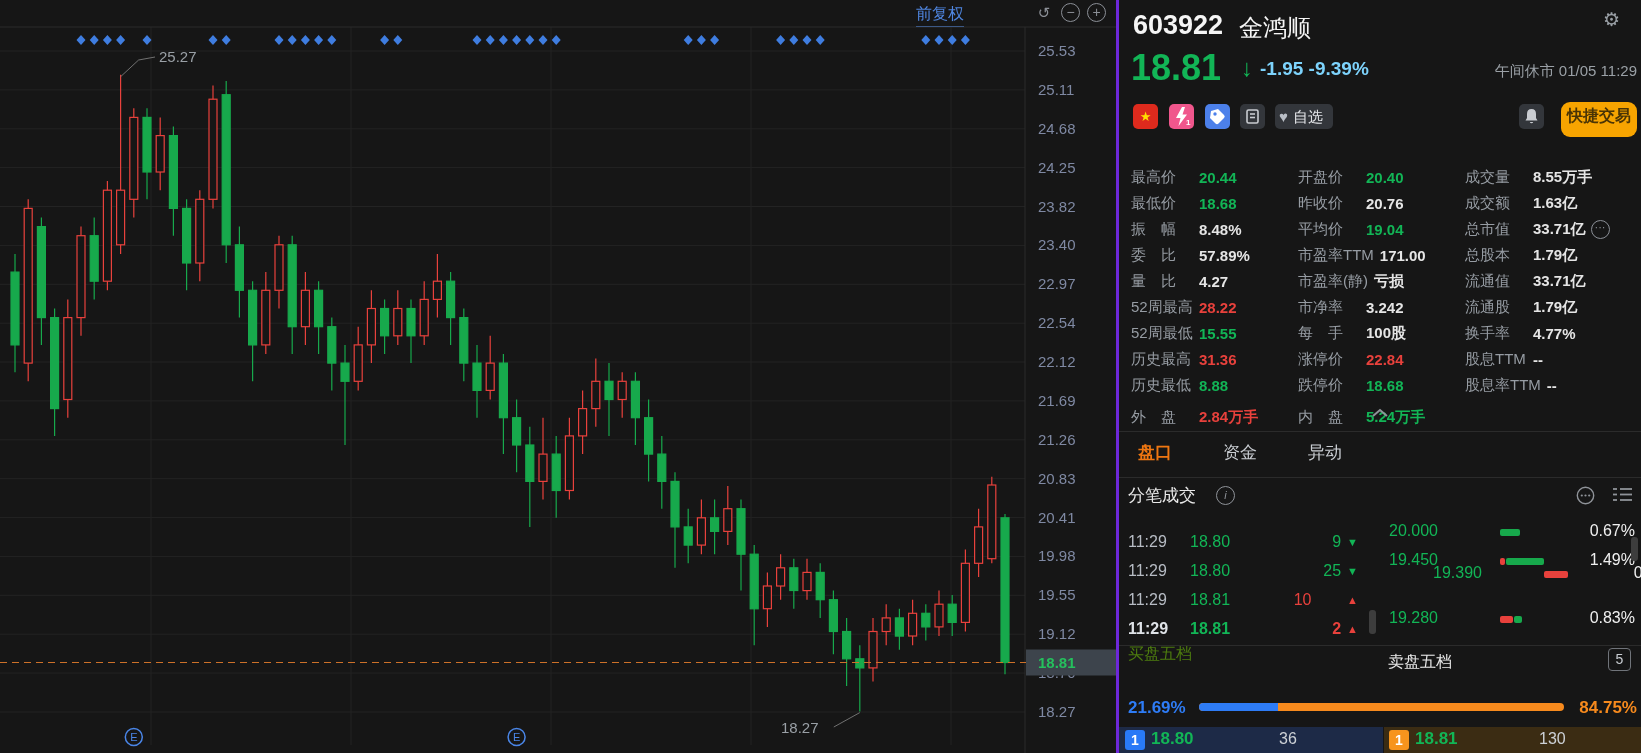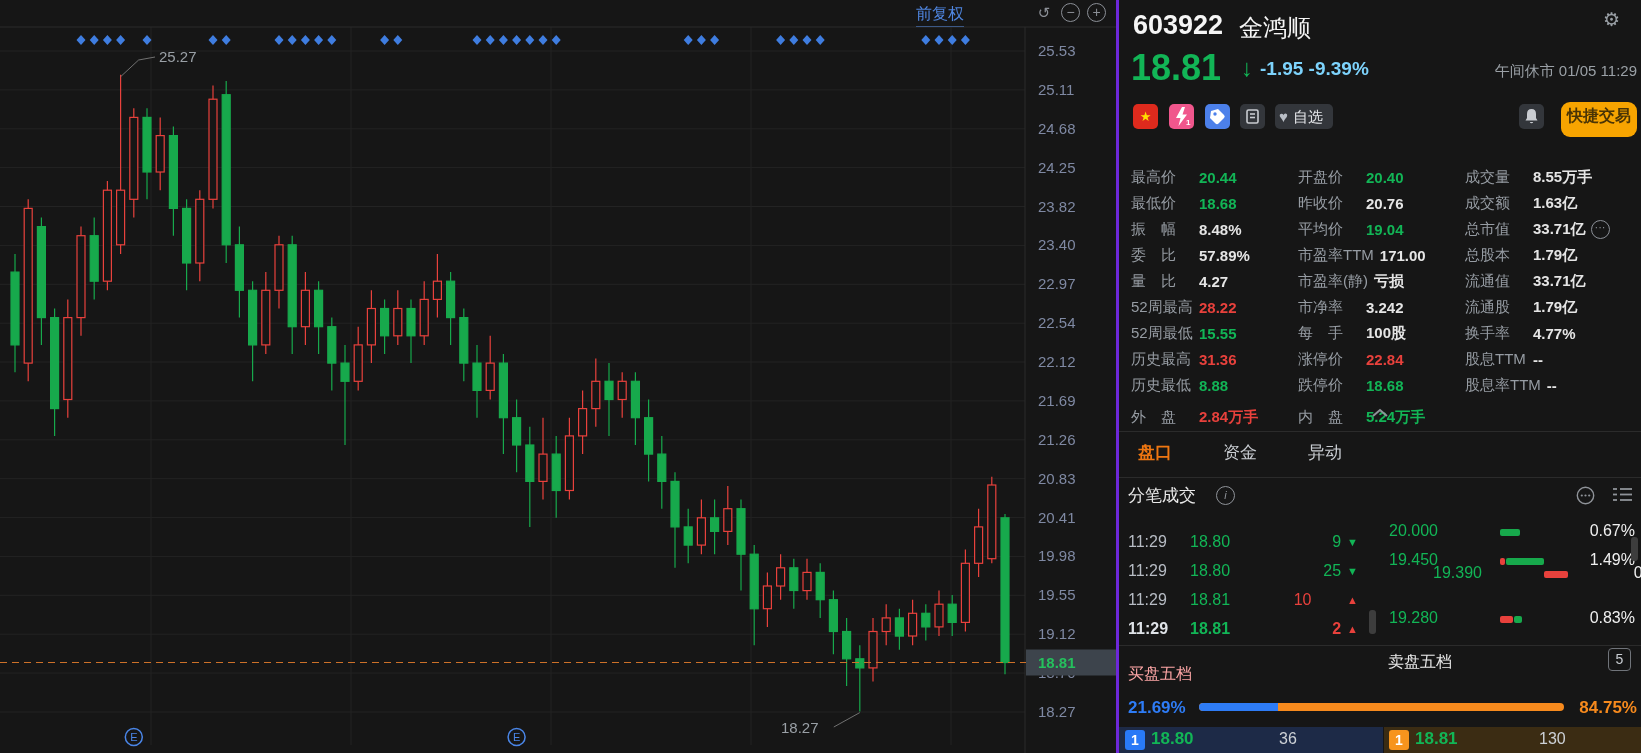--- a/index.html
+++ b/index.html
@@ -47,21 +47,21 @@
   
   #tape-title{left:9px;top:484px;font-size:17px;color:#e9e9e9;}
   #info-ico{left:97px;top:486px;width:17px;height:17px;border:1px solid #8f9399;border-radius:50%;
             color:#8f9399;font-size:11px;line-height:16px;text-align:center;font-style:italic;cursor:pointer;}
   .hdr-ico{top:486px;color:#8f9399;cursor:pointer;}
   .trow{position:absolute;height:29px;display:flex;align-items:center;font-size:16px;}
   .tri{font-size:11px;margin-left:6px;}
   .thumb{position:absolute;width:7px;border-radius:3px;background:#3d3d3d;}
   .pbar{height:7px;border-radius:2px;display:inline-block;}
   
-  #bid5{left:9px;top:664px;font-size:16px;color:#fca5a5;}
+  #bid5{left:9px;top:644px;font-size:16px;color:#4d7c0f;}
   #ask5{left:269px;top:652px;font-size:16px;color:#e9e9e9;}
   #lvl-badge{left:489px;top:648px;width:21px;height:21px;border:1px solid #70747a;border-radius:4px;
              color:#c9cdd2;font-size:14px;text-align:center;line-height:21px;cursor:pointer;}
   #bid-pct{left:9px;top:698px;font-size:17px;font-weight:700;color:#2e7cf6;}
   #ask-pct{right:7px;top:698px;font-size:17px;font-weight:700;color:#f78a1d;}
   #ratio-bar{left:80px;top:703px;width:365px;height:8px;border-radius:4px;background:#f78a1d;overflow:hidden;}
   #ratio-blue{height:8px;background:#2e7cf6;}
   #bid-row{left:0;top:727px;width:264px;height:26px;background:#1d2a47;}
   #ask-row{left:265px;top:727px;width:260px;height:26px;background:#3b2c13;}
   .lvl1{position:absolute;top:3px;width:20px;height:20px;border-radius:3px;color:#fff;

